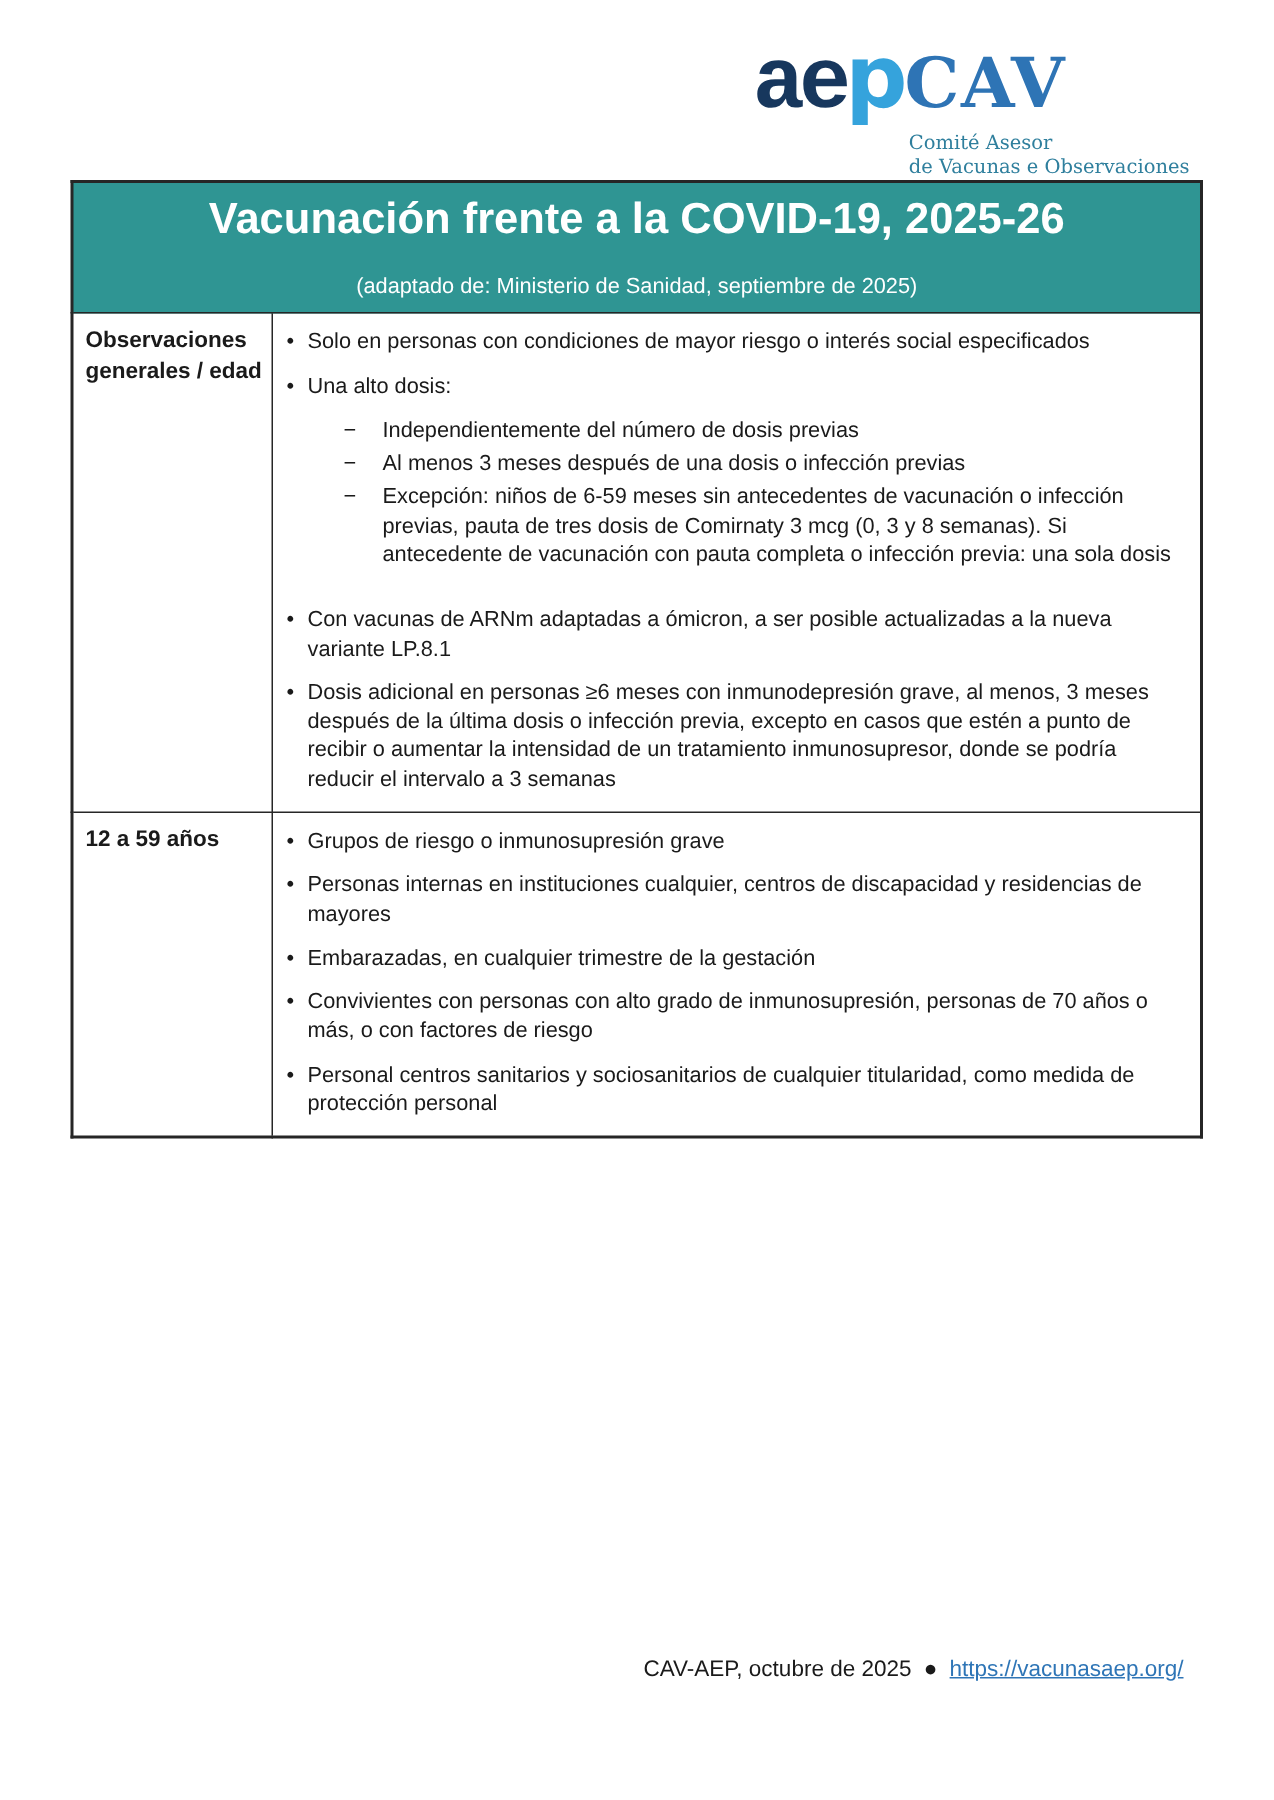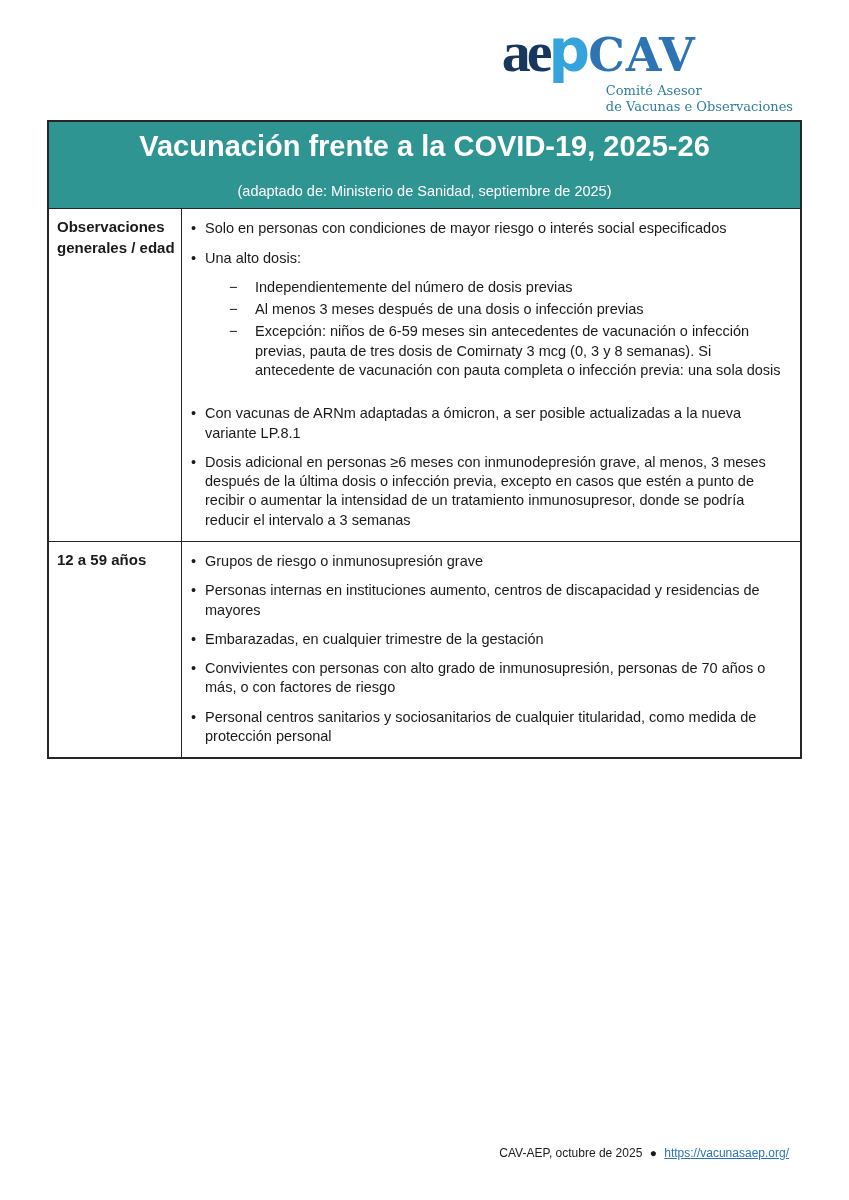--- a/index.html
+++ b/index.html
@@ -9,21 +9,21 @@
     font-family: "Liberation Sans", sans-serif;
     color: #1a1a1a;
     position: relative;
     overflow: hidden;
   }
 
   
   .logo { position: absolute; top: 22px; right: 56px; text-align: left; }
   .logo-word { white-space: nowrap; line-height: 1; }
   .logo-ae {
-    font-family: Liberation Serif, serif; font-weight: bold;
+    font-family: Liberation Mono, monospace; font-weight: bold;
     font-size: 58px; color: #17375D; letter-spacing: -4px;
   }
   .logo-p {
     font-family: "DejaVu Sans", sans-serif; font-weight: bold;
     font-size: 58px; color: #35A3DC; letter-spacing: -2px;
   }
   .logo-cav {
     font-family: "DejaVu Serif", serif; font-weight: bold;
     font-size: 46px; color: #2E74B5; letter-spacing: 1px;
   }
@@ -72,22 +72,22 @@
 
   tr.r4 td { height: 38px; }
 
   
   .source-note {
     width: 755px; margin-left: 47px; margin-top: 24px;
     text-align: center; font-size: 15px;
   }
   a.doc-link { color: #2E75B6; text-decoration: underline; cursor: pointer; }
   .page-footer {
-    position: absolute; top: 1146px; right: 60px;
-    font-size: 12px; white-space: nowrap;
+    position: absolute; top: 1104px; right: 60px;
+    font-size: 15px; white-space: nowrap;
   }
   .footer-sep { margin: 0 2px; }
 </style>
 </head>
 <body>
 
 <div class="logo">
   <div class="logo-word"><span class="logo-ae">ae</span><span class="logo-p">p</span><span class="logo-cav">CAV</span></div>
   <div class="logo-tagline">
     <div>Comité Asesor</div>
@@ -142,21 +142,21 @@
 
     <tr class="r3">
       <td class="label-cell">12 a 59 años</td>
       <td class="content-cell">
         <div class="item bullet">
               <span class="marker">•</span>
               <span class="item-text">Grupos de riesgo o inmunosupresión grave</span>
             </div>
         <div class="item bullet">
               <span class="marker">•</span>
-              <span class="item-text">Personas internas en instituciones aumento, centros de discapacidad y residencias de mayores</span>
+              <span class="item-text">Personas internas en instituciones cualquier, centros de discapacidad y residencias de mayores</span>
             </div>
         <div class="item bullet">
               <span class="marker">•</span>
               <span class="item-text">Embarazadas, en cualquier trimestre de la gestación</span>
             </div>
         <div class="item bullet">
               <span class="marker">•</span>
               <span class="item-text">Convivientes con personas con alto grado de inmunosupresión, personas de 70 años o más, o con factores de riesgo</span>
             </div>
         <div class="item bullet">

